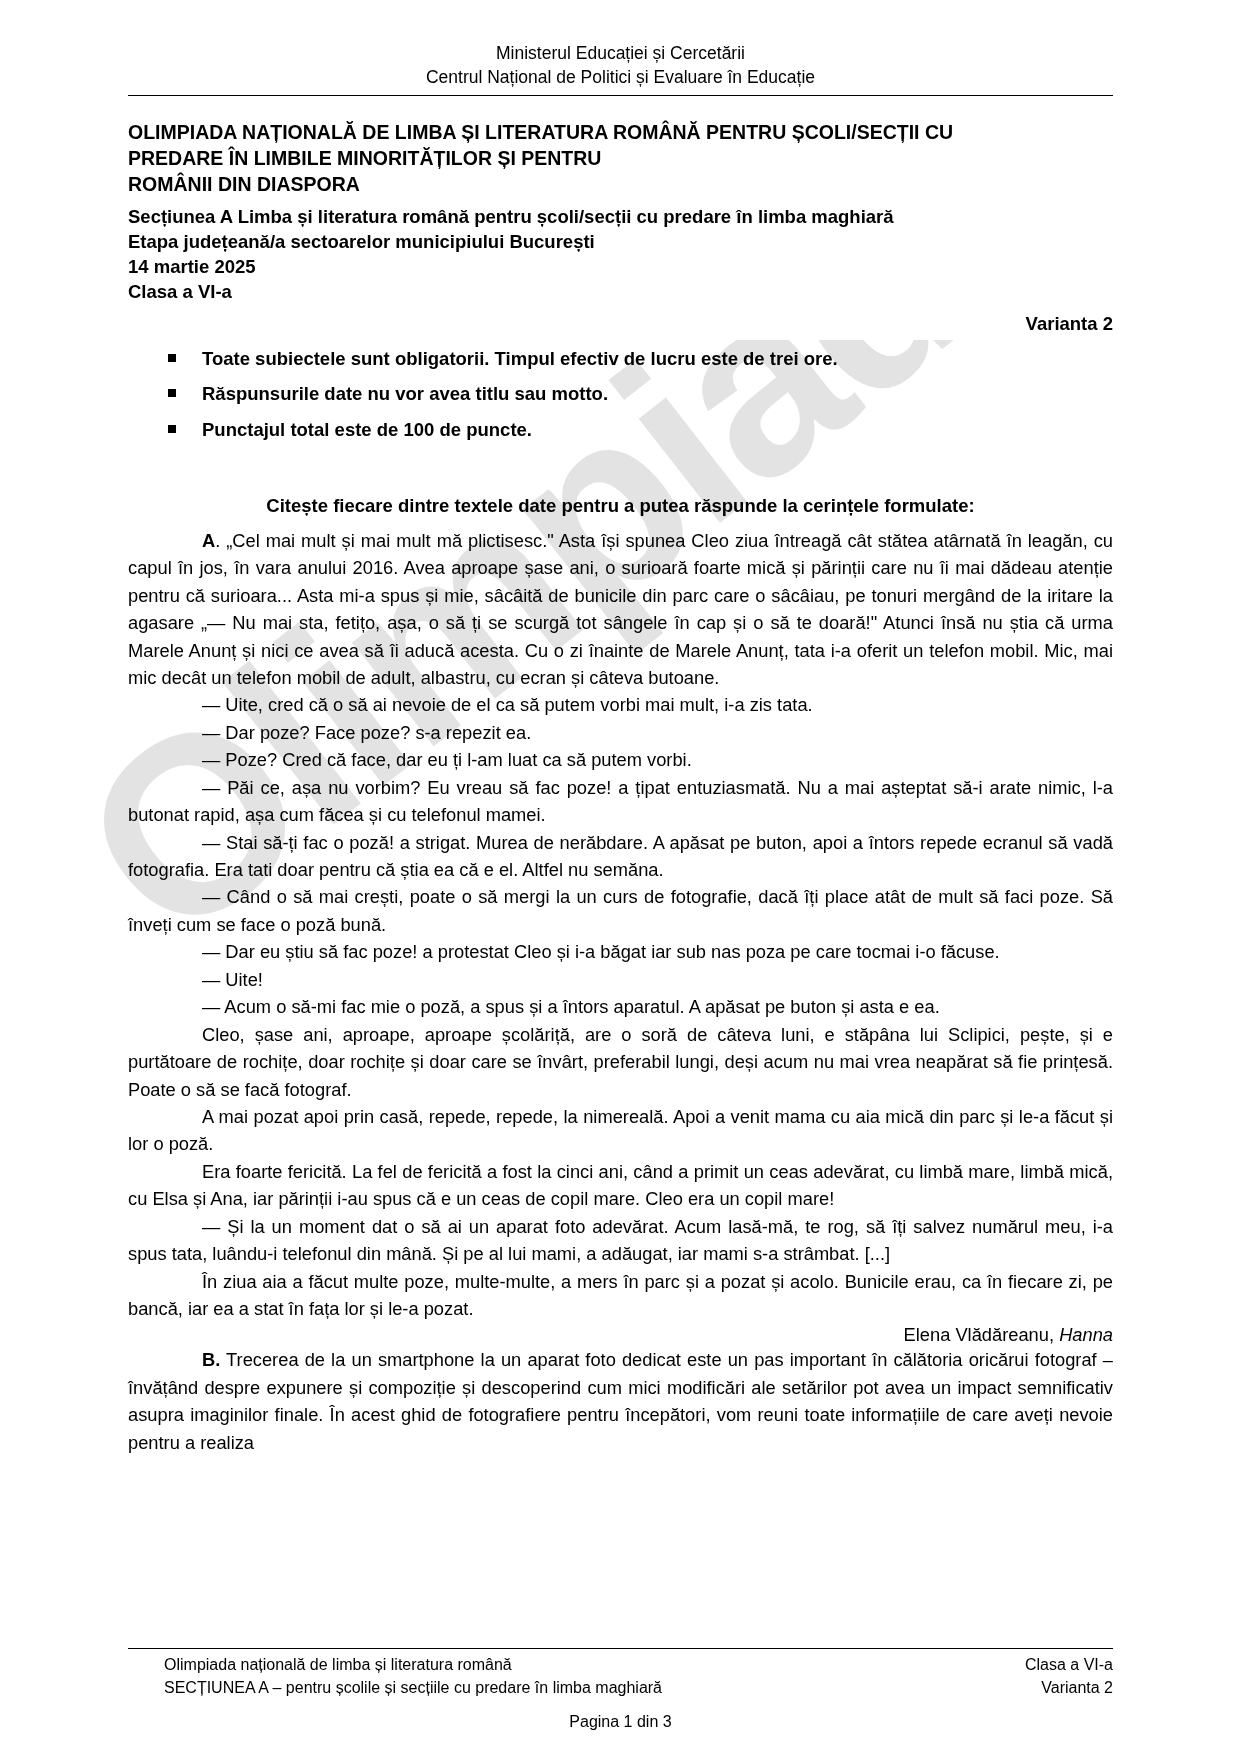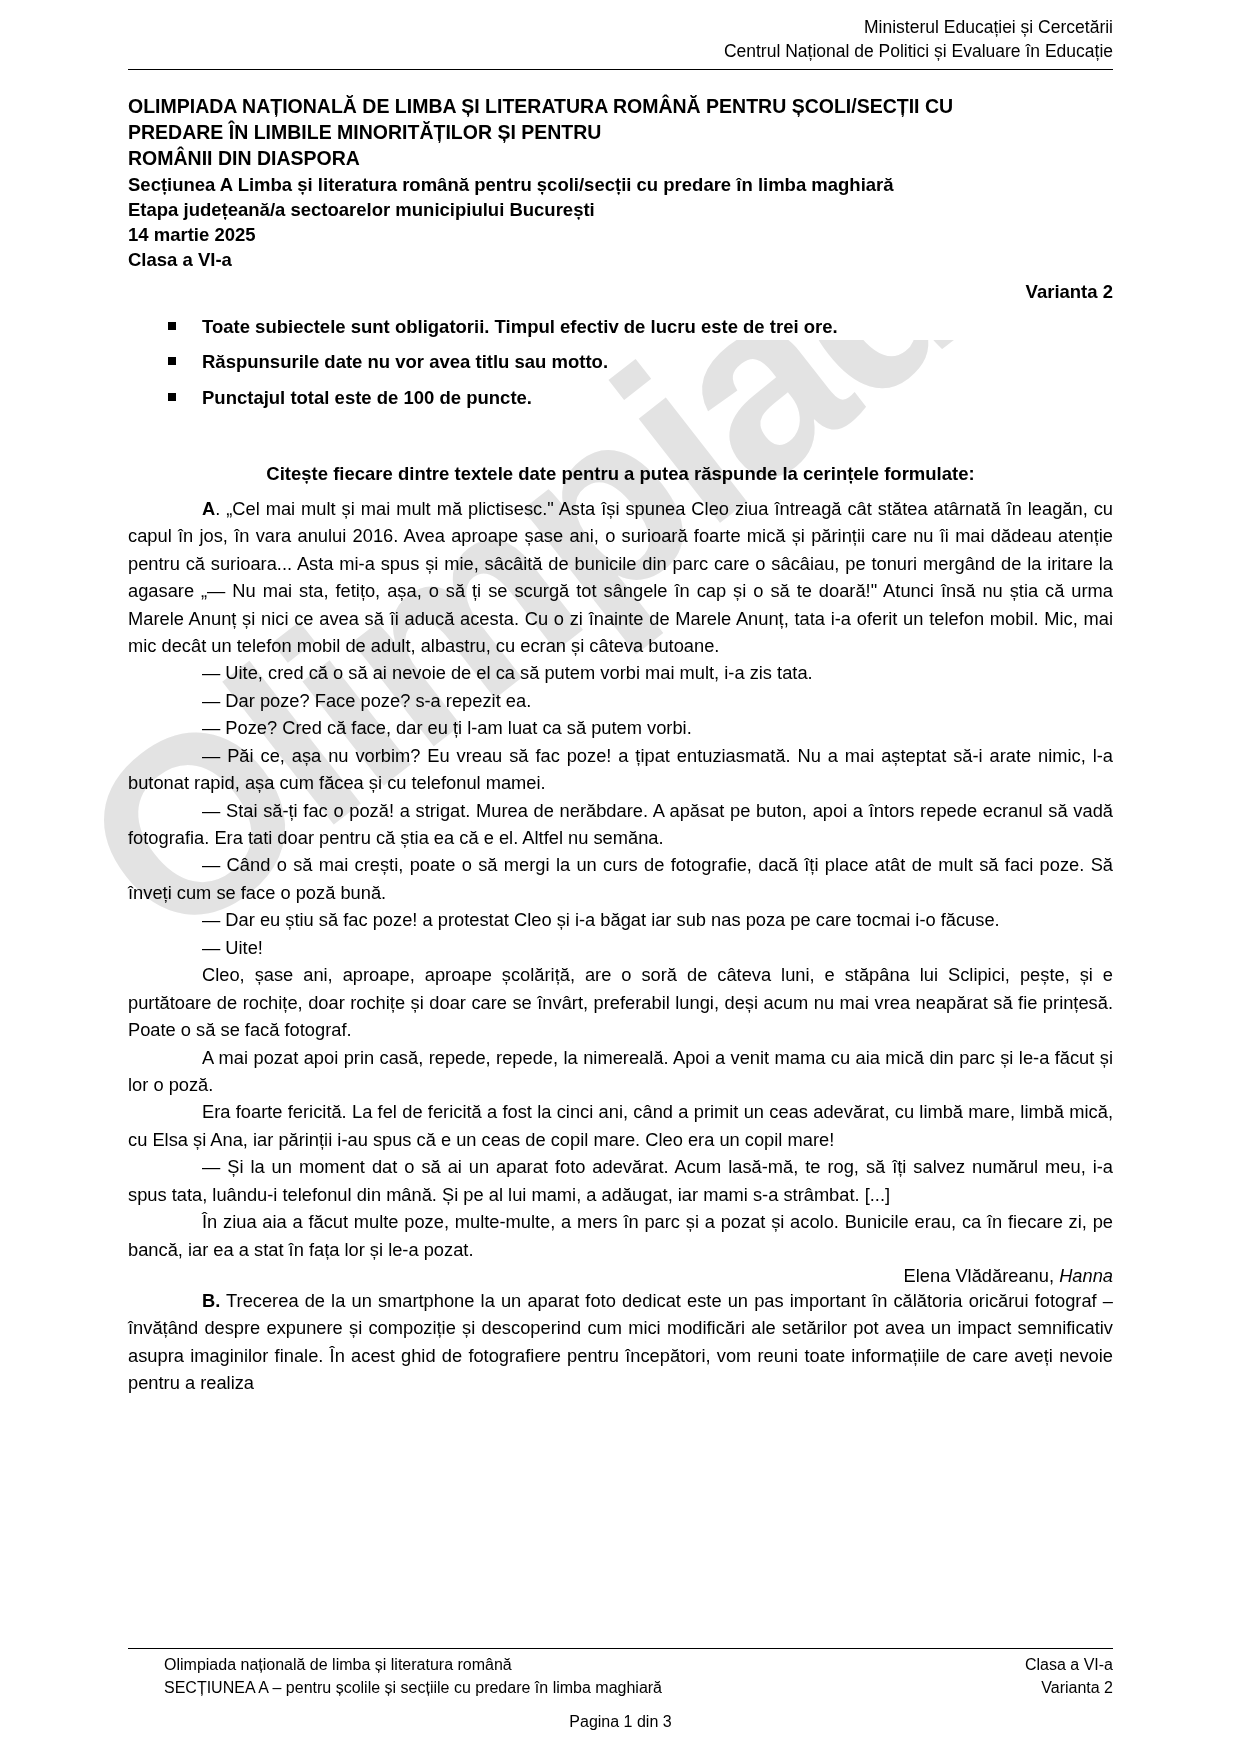--- a/index.html
+++ b/index.html
@@ -43,43 +43,43 @@
     letter-spacing: -6px;
     font-family: "Liberation Sans", sans-serif;
   }
   .content {
     position: relative;
     z-index: 1;
     padding: 0 128px;
     box-sizing: border-box;
   }
   .ministry {
-    text-align: right;
+    text-align: center;
     font-size: 17.5px;
     line-height: 1.35;
-    padding-top: 16px;
+    padding-top: 42px;
   }
   .ministry div { white-space: nowrap; }
   .rule {
     border-bottom: 1px solid #000;
     margin: 6px 0 0 0;
     height: 0;
   }
   .title-block {
     font-weight: bold;
     margin-top: 24px;
   }
   .t1 {
     font-size: 19.5px;
     line-height: 1.32;
   }
   .t2 {
     font-size: 18.5px;
     line-height: 1.35;
-    margin-top: 2px;
+    margin-top: 8px;
   }
   .t3 {
     font-size: 18.5px;
     line-height: 1.35;
   }
   .variant {
     text-align: right;
     font-weight: bold;
     font-size: 18.5px;
     margin-top: 8px;
@@ -205,20 +205,21 @@
 
     <p class="body first"><b class="inl">A</b><span>. „Cel mai mult și mai mult mă plictisesc." Asta își spunea Cleo ziua întreagă cât stătea atârnată în leagăn, cu capul în jos, în vara anului 2016. Avea aproape șase ani, o surioară foarte mică și părinții care nu îi mai dădeau atenție pentru că surioara... Asta mi-a spus și mie, sâcâită de bunicile din parc care o sâcâiau, pe tonuri mergând de la iritare la agasare „— Nu mai sta, fetițo, așa, o să ți se scurgă tot sângele în cap și o să te doară!" Atunci însă nu știa că urma Marele Anunț și nici ce avea să îi aducă acesta. Cu o zi înainte de Marele Anunț, tata i-a oferit un telefon mobil. Mic, mai mic decât un telefon mobil de adult, albastru, cu ecran și câteva butoane.</span></p>
     <p class="dialog">— Uite, cred că o să ai nevoie de el ca să putem vorbi mai mult, i-a zis tata.</p>
     <p class="dialog">— Dar poze? Face poze? s-a repezit ea.</p>
     <p class="dialog">— Poze? Cred că face, dar eu ți l-am luat ca să putem vorbi.</p>
     <p class="dialog">— Păi ce, așa nu vorbim? Eu vreau să fac poze! a țipat entuziasmată. Nu a mai așteptat să-i arate nimic, l-a butonat rapid, așa cum făcea și cu telefonul mamei.</p>
     <p class="dialog">— Stai să-ți fac o poză! a strigat. Murea de nerăbdare. A apăsat pe buton, apoi a întors repede ecranul să vadă fotografia. Era tati doar pentru că știa ea că e el. Altfel nu semăna.</p>
     <p class="dialog">— Când o să mai crești, poate o să mergi la un curs de fotografie, dacă îți place atât de mult să faci poze. Să înveți cum se face o poză bună.</p>
     <p class="dialog">— Dar eu știu să fac poze! a protestat Cleo și i-a băgat iar sub nas poza pe care tocmai i-o făcuse.</p>
     <p class="dialog">— Uite!</p>
+    <p class="dialog">— Acum o să-mi fac mie o poză, a spus și a întors aparatul. A apăsat pe buton și asta e ea.</p>
     <p class="body">Cleo, șase ani, aproape, aproape școlăriță, are o soră de câteva luni, e stăpâna lui Sclipici, pește, și e purtătoare de rochițe, doar rochițe și doar care se învârt, preferabil lungi, deși acum nu mai vrea neapărat să fie prințesă. Poate o să se facă fotograf.</p>
     <p class="body">A mai pozat apoi prin casă, repede, repede, la nimereală. Apoi a venit mama cu aia mică din parc și le-a făcut și lor o poză.</p>
     <p class="body">Era foarte fericită. La fel de fericită a fost la cinci ani, când a primit un ceas adevărat, cu limbă mare, limbă mică, cu Elsa și Ana, iar părinții i-au spus că e un ceas de copil mare. Cleo era un copil mare!</p>
     <p class="dialog">— Și la un moment dat o să ai un aparat foto adevărat. Acum lasă-mă, te rog, să îți salvez numărul meu, i-a spus tata, luându-i telefonul din mână. Și pe al lui mami, a adăugat, iar mami s-a strâmbat.  [...]</p>
     <p class="body">În ziua aia a făcut multe poze, multe-multe, a mers în parc și a pozat și acolo. Bunicile erau, ca în fiecare zi, pe bancă, iar ea a stat în fața lor și le-a pozat.</p>
 
     <div class="author"><span>Elena Vlădăreanu</span>, <i>Hanna</i></div>
 
     <p class="body sectB"><b class="inl">B.</b><span> Trecerea de la un smartphone la un aparat foto dedicat este un pas important în călătoria oricărui fotograf – învățând despre expunere și compoziție și descoperind cum mici modificări ale setărilor pot avea un impact semnificativ asupra imaginilor finale. În acest ghid de fotografiere pentru începători, vom reuni toate informațiile de care aveți nevoie pentru a realiza</span></p>
 

